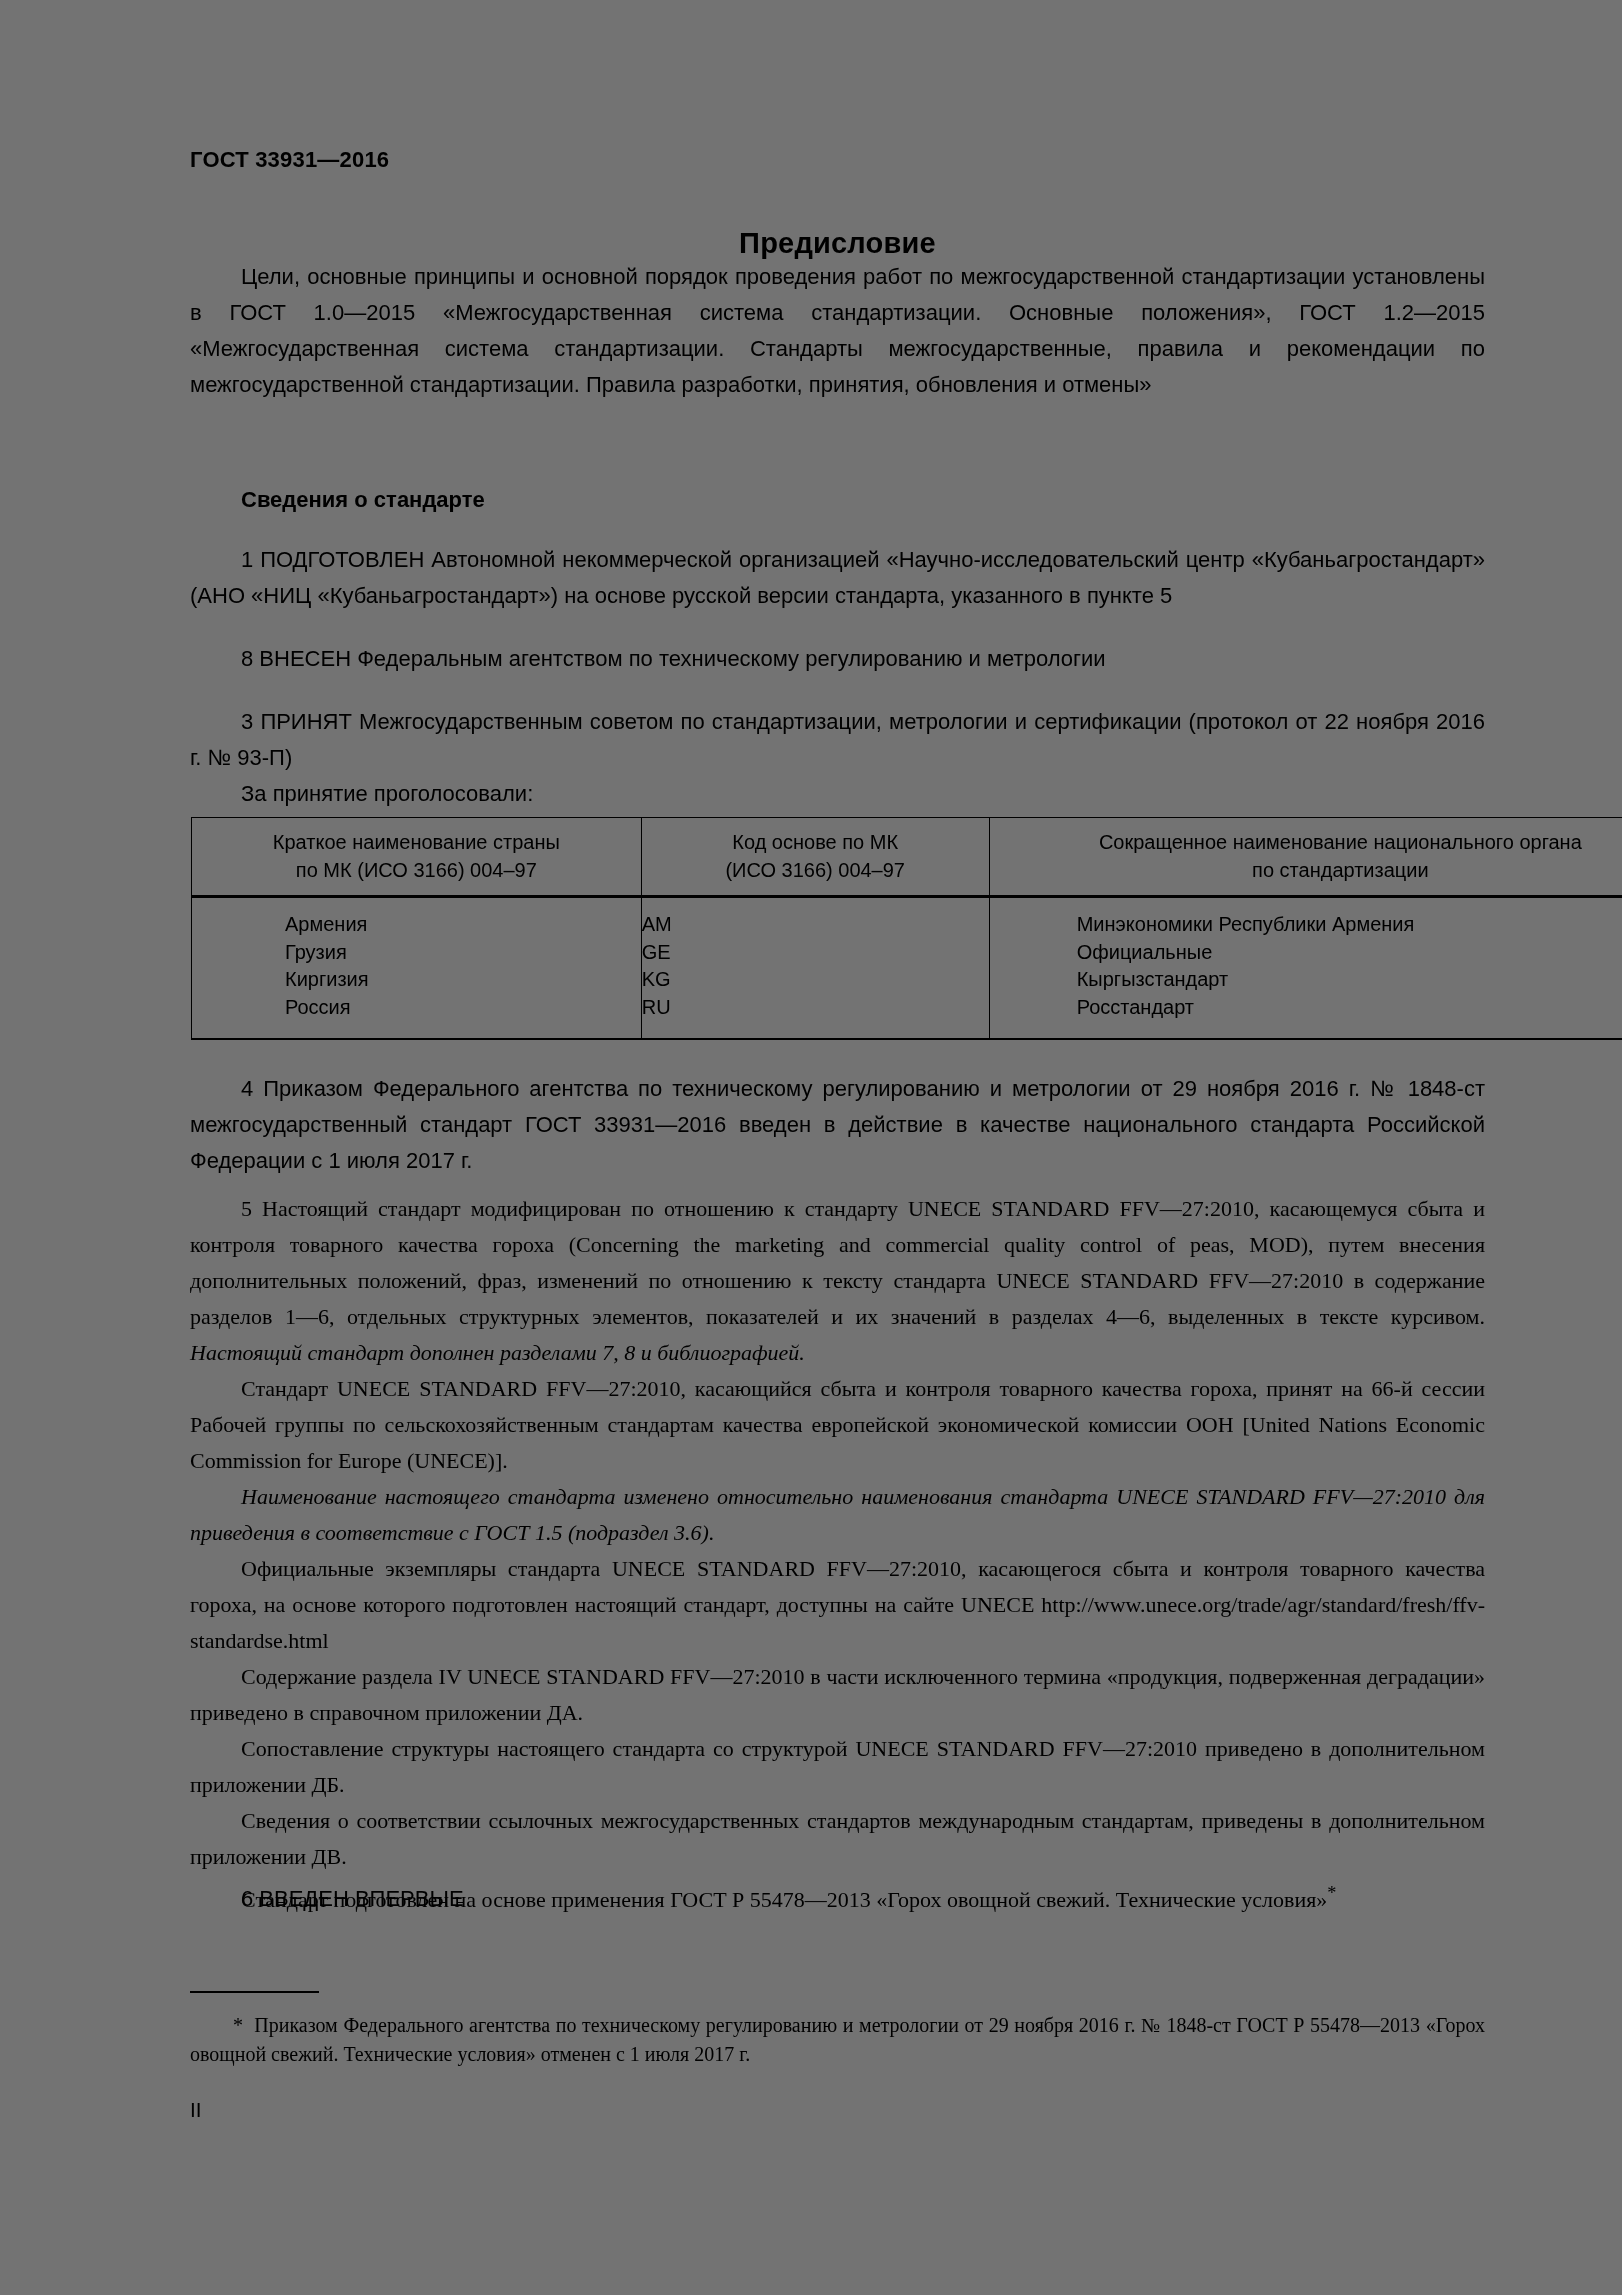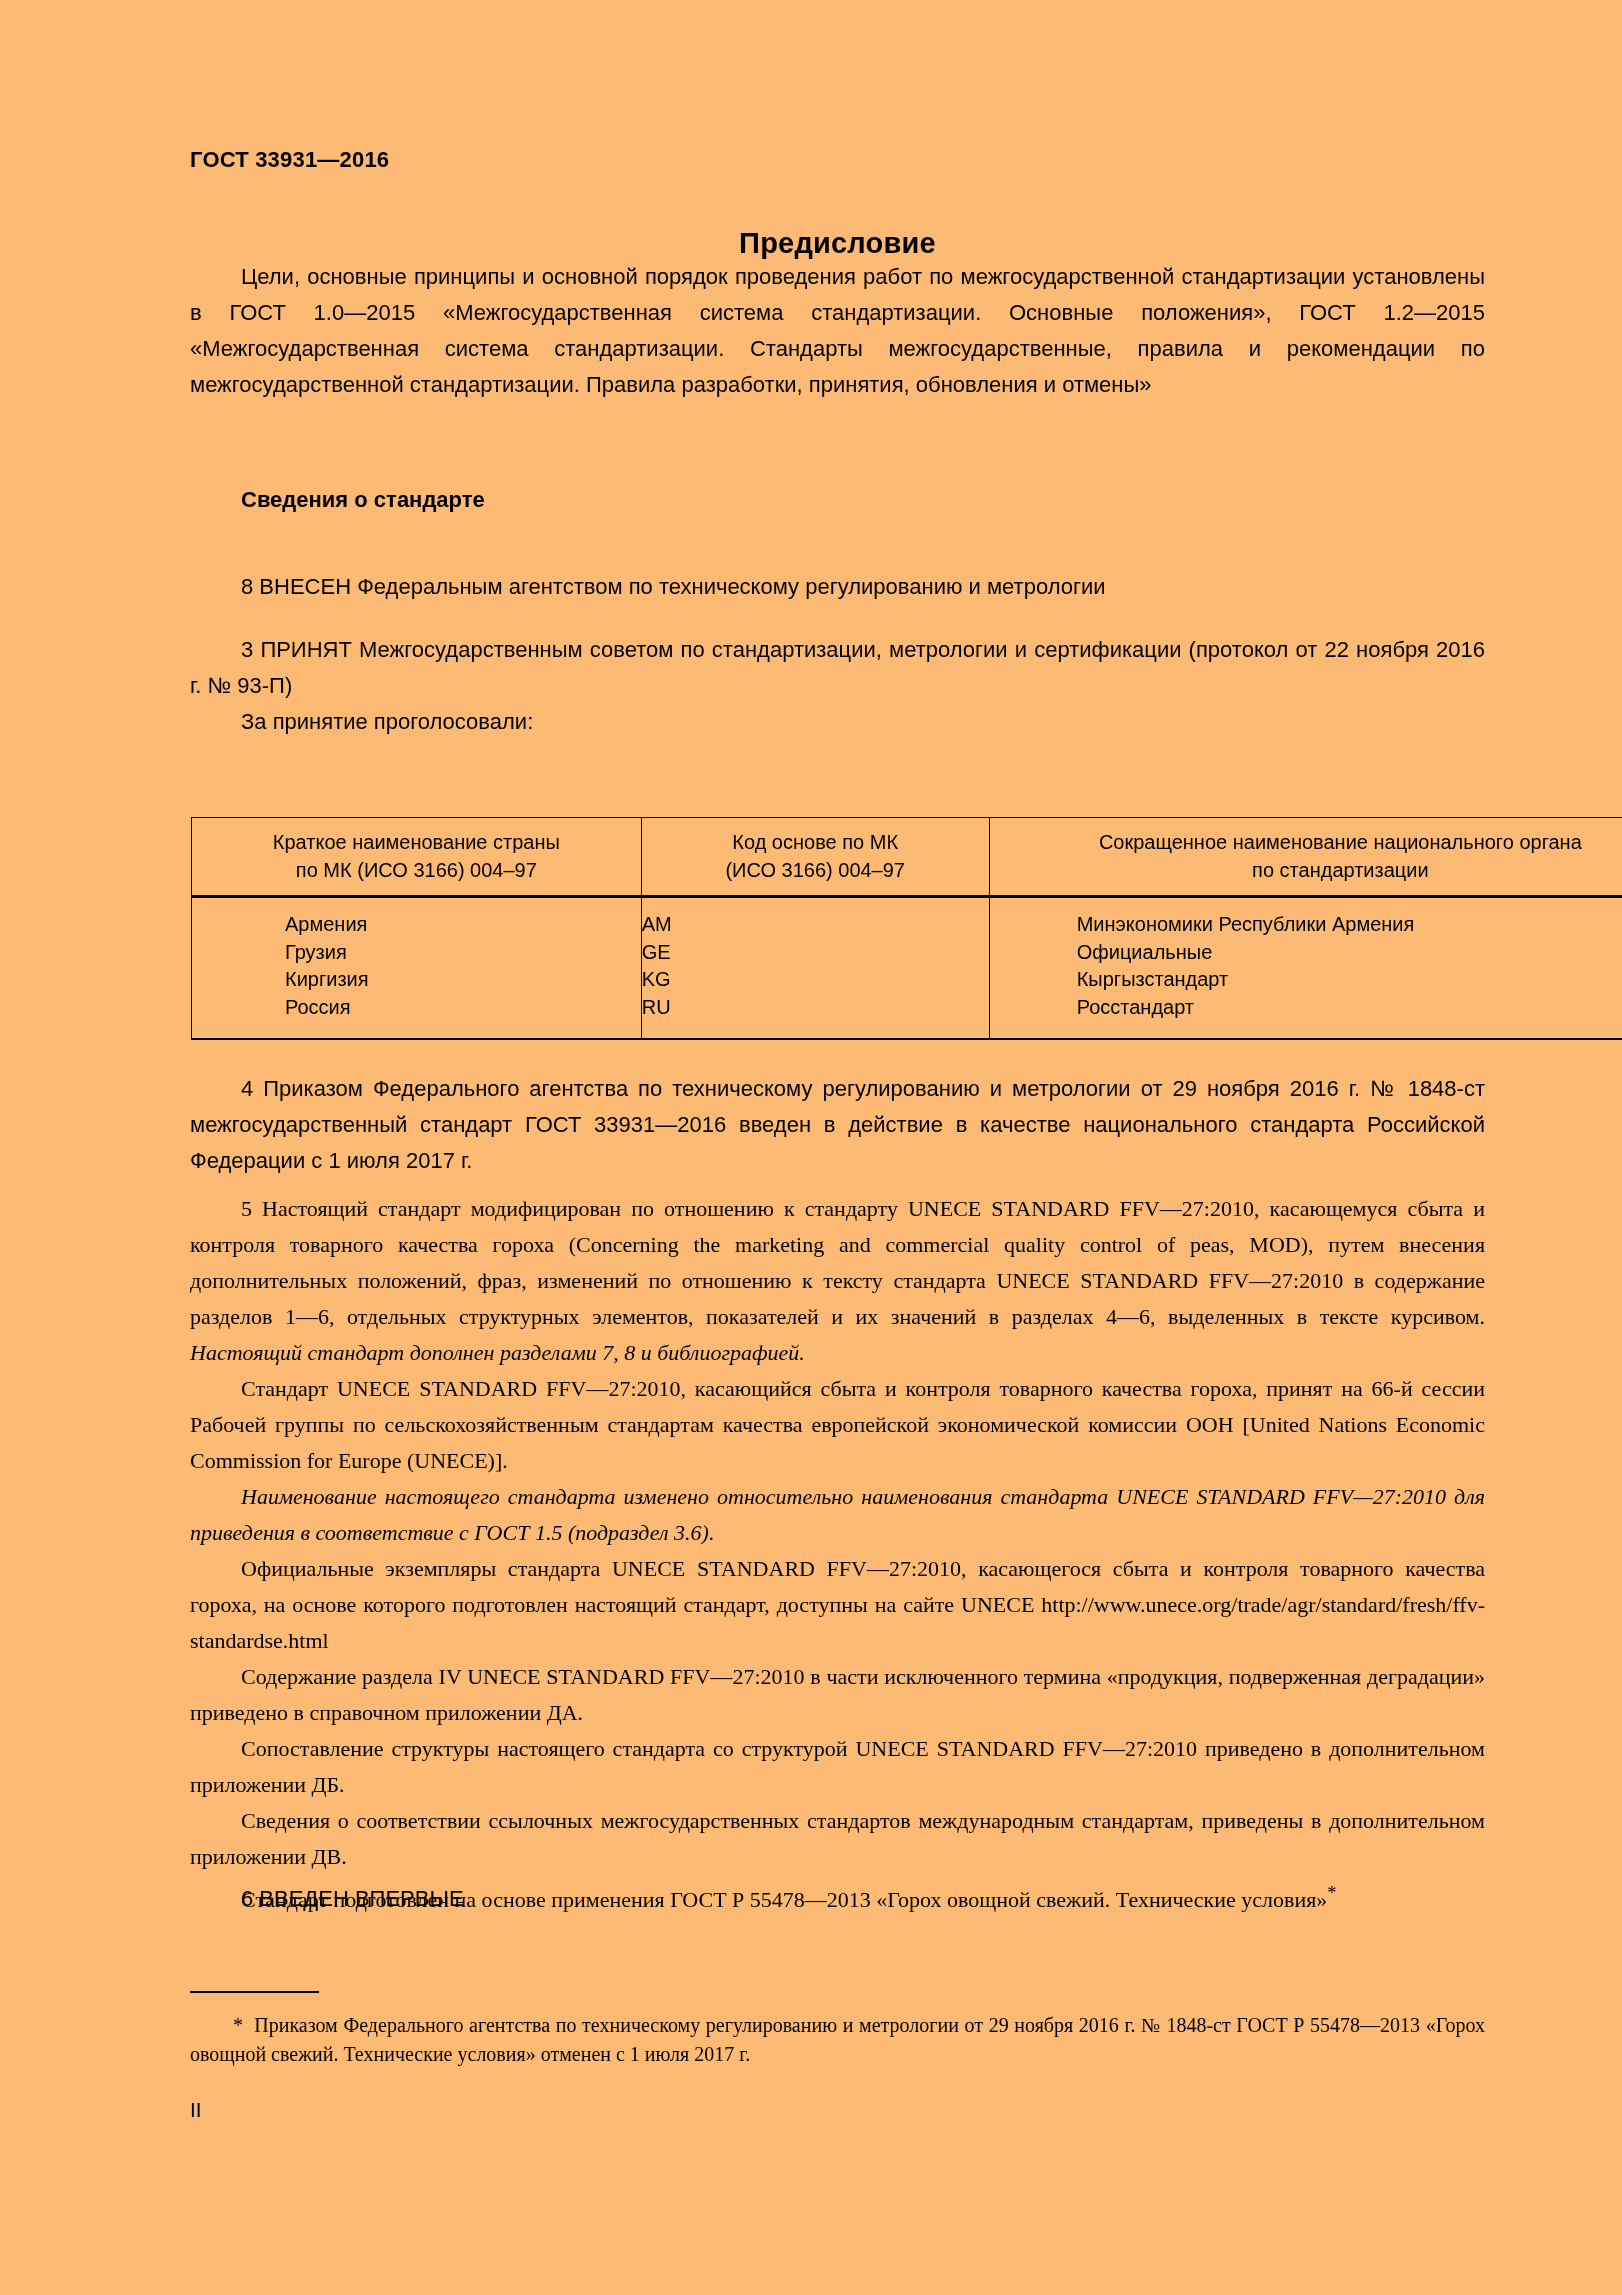--- a/index.html
+++ b/index.html
@@ -11,21 +11,21 @@
   body {
     font-family: "Liberation Sans", sans-serif;
     color: #000000;
     -webkit-font-smoothing: antialiased;
   }
   .page {
     position: relative;
     width: 1623px;
     height: 2295px;
     margin: 0 auto;
-    background: #fdba74;
+    background: #737373;
     overflow: hidden;
     box-sizing: border-box;
   }
 
   
   .running-head {
     position: absolute;
     left: 190px;
     top: 147px;
     font-size: 22px;
@@ -158,20 +158,21 @@
 
   <div class="body-block" style="top: 259px;">
     <p class="indent">Цели, основные принципы и основной порядок проведения работ по межгосударственной стандартизации установлены в ГОСТ 1.0—2015 «Межгосударственная система стандартизации. Основные положения», ГОСТ 1.2—2015 «Межгосударственная система стандартизации. Стандарты межгосударственные, правила и рекомендации по межгосударственной стандартизации. Правила разработки, принятия, обновления и отмены»</p>
   </div>
 
   <div class="body-block" style="top: 482px;">
     <p class="subhead">Сведения о стандарте</p>
   </div>
 
   <div class="body-block" style="top: 542px;">
+    <p class="indent">1  ПОДГОТОВЛЕН Автономной некоммерческой организацией «Научно-исследовательский центр «Кубаньагростандарт» (АНО «НИЦ «Кубаньагростандарт») на основе русской версии стандарта, указанного в пункте 5</p>
     <p class="indent gap-before">8  ВНЕСЕН Федеральным агентством по техническому регулированию и метрологии</p>
     <p class="indent gap-before">3  ПРИНЯТ Межгосударственным советом по стандартизации, метрологии и сертификации (протокол от 22 ноября 2016 г. № 93-П)</p>
     <p class="indent">За принятие проголосовали:</p>
   </div>
 
   <table class="vote-table">
     <thead>
       <tr>
         <td class="vt-col-a">
           <span class="vt-head-wrap">Краткое наименование страны</span>

